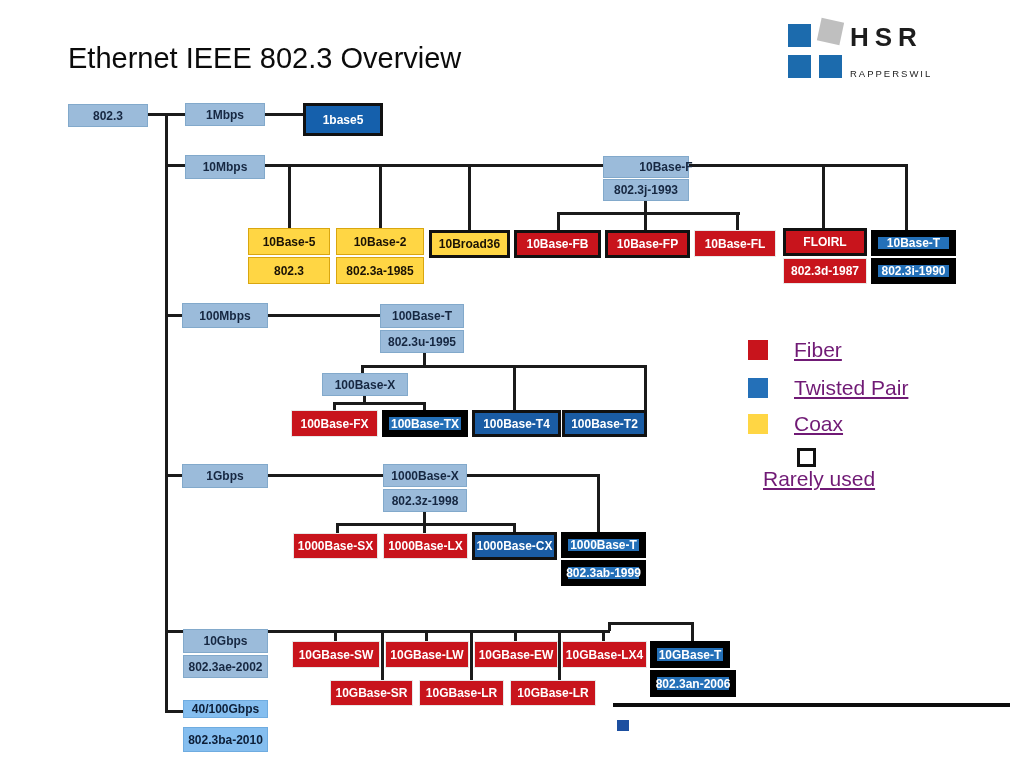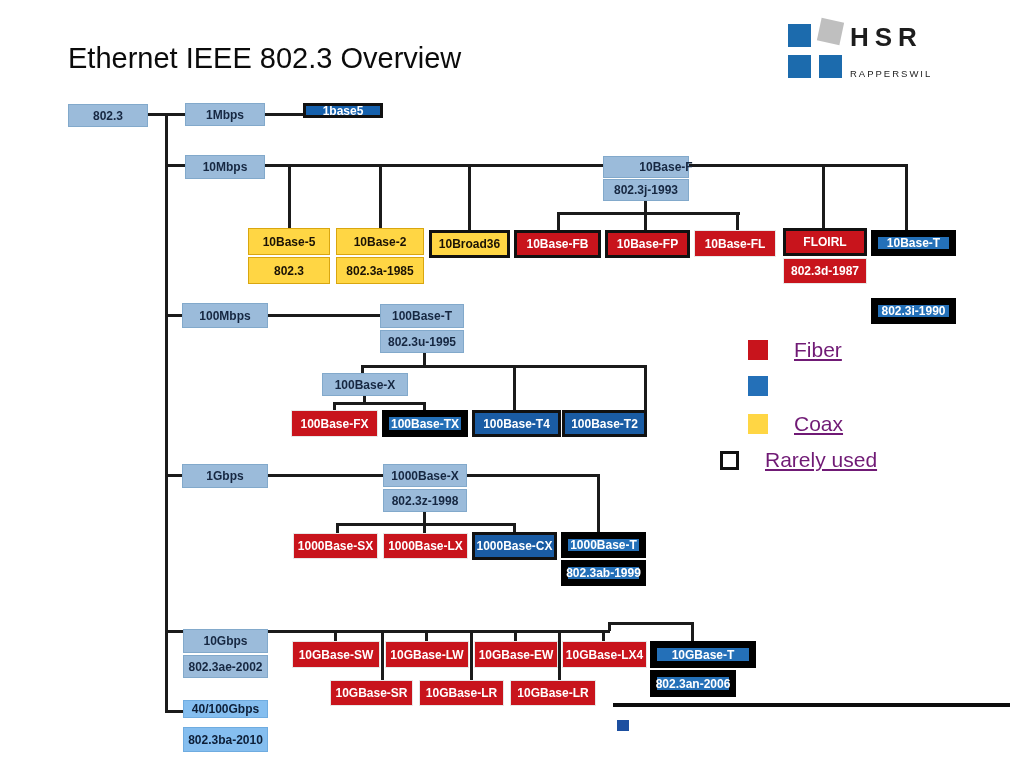--- a/index.html
+++ b/index.html
@@ -101,36 +101,36 @@
       <div class="cline" style="left: 514px; top: 630px; width: 3px; height: 11px;"></div>
       <div class="cline" style="left: 602px; top: 630px; width: 3px; height: 11px;"></div>
       <div class="cline" style="left: 381px; top: 630px; width: 3px; height: 50px;"></div>
       <div class="cline" style="left: 470px; top: 630px; width: 3px; height: 50px;"></div>
       <div class="cline" style="left: 558px; top: 630px; width: 3px; height: 50px;"></div>
       <div class="cline" style="left: 165px; top: 710px; width: 20px; height: 3px;"></div>
     </div>
   <div id="nodes">
       <div class="node lb" style="left: 68px; top: 104px; width: 80px; height: 23px;">802.3</div>
       <div class="node lb" style="left: 185px; top: 103px; width: 80px; height: 23px;">1Mbps</div>
-      <div class="node db k" style="left: 303px; top: 103px; width: 80px; height: 15px;">1base5</div>
+      <div class="node db k" style="left: 303px; top: 103px; width: 80px; height: 33px;">1base5</div>
       <div class="node lb" style="left: 185px; top: 155px; width: 80px; height: 24px;">10Mbps</div>
       <div class="node lb" style="left: 603px; top: 156px; width: 86px; height: 22px; padding-left: 40px;">10Base-F</div>
       <div class="node lb" style="left: 603px; top: 179px; width: 86px; height: 22px;">802.3j-1993</div>
       <div class="node y" style="left: 248px; top: 228px; width: 82px; height: 27px;">10Base-5</div>
       <div class="node y" style="left: 248px; top: 257px; width: 82px; height: 27px;">802.3</div>
       <div class="node y" style="left: 336px; top: 228px; width: 88px; height: 27px;">10Base-2</div>
       <div class="node y" style="left: 336px; top: 257px; width: 88px; height: 27px;">802.3a-1985</div>
       <div class="node y k" style="left: 429px; top: 230px; width: 81px; height: 28px;">10Broad36</div>
       <div class="node r k" style="left: 514px; top: 230px; width: 87px; height: 28px;">10Base-FB</div>
       <div class="node r k" style="left: 605px; top: 230px; width: 85px; height: 28px;">10Base-FP</div>
       <div class="node r" style="left: 694px; top: 230px; width: 82px; height: 27px;">10Base-FL</div>
       <div class="node r k" style="left: 783px; top: 228px; width: 84px; height: 28px;">FLOIRL</div>
       <div class="node r" style="left: 783px; top: 258px; width: 84px; height: 26px;">802.3d-1987</div>
       <div class="node b" style="left: 871px; top: 230px; width: 85px; height: 26px;">10Base-T</div>
-      <div class="node b" style="left: 871px; top: 258px; width: 85px; height: 26px; margin-top: 40px;">802.3i-1990</div>
+      <div class="node b" style="left: 871px; top: 258px; width: 85px; height: 26px;">802.3i-1990</div>
       <div class="node lb" style="left: 182px; top: 303px; width: 86px; height: 25px;">100Mbps</div>
       <div class="node lb" style="left: 380px; top: 304px; width: 84px; height: 24px;">100Base-T</div>
       <div class="node lb" style="left: 380px; top: 330px; width: 84px; height: 23px;">802.3u-1995</div>
       <div class="node lb" style="left: 322px; top: 373px; width: 86px; height: 23px;">100Base-X</div>
       <div class="node r" style="left: 291px; top: 410px; width: 87px; height: 27px;">100Base-FX</div>
       <div class="node b" style="left: 382px; top: 410px; width: 86px; height: 27px;">100Base-TX</div>
       <div class="node bk k" style="left: 472px; top: 410px; width: 89px; height: 27px; text-align: right;">100Base-T4</div>
       <div class="node bk k" style="left: 562px; top: 410px; width: 85px; height: 27px;">100Base-T2</div>
       <div class="node lb" style="left: 182px; top: 464px; width: 86px; height: 24px;">1Gbps</div>
       <div class="node lb" style="left: 383px; top: 464px; width: 84px; height: 23px;">1000Base-X</div>
@@ -139,41 +139,42 @@
       <div class="node r" style="left: 383px; top: 533px; width: 85px; height: 26px;">1000Base-LX</div>
       <div class="node bk k" style="left: 472px; top: 532px; width: 85px; height: 28px;">1000Base-CX</div>
       <div class="node b" style="left: 561px; top: 532px; width: 85px; height: 26px;">1000Base-T</div>
       <div class="node b" style="left: 561px; top: 560px; width: 85px; height: 26px;">802.3ab-1999</div>
       <div class="node lb" style="left: 183px; top: 629px; width: 85px; height: 24px;">10Gbps</div>
       <div class="node lb" style="left: 183px; top: 655px; width: 85px; height: 23px;">802.3ae-2002</div>
       <div class="node r" style="left: 292px; top: 641px; width: 88px; height: 27px;">10GBase-SW</div>
       <div class="node r" style="left: 385px; top: 641px; width: 84px; height: 27px;">10GBase-LW</div>
       <div class="node r" style="left: 474px; top: 641px; width: 84px; height: 27px;">10GBase-EW</div>
       <div class="node r" style="left: 562px; top: 641px; width: 85px; height: 27px;">10GBase-LX4</div>
-      <div class="node b" style="left: 650px; top: 641px; width: 106px; height: 27px;">10GBase-T</div>
+      <div class="node b" style="left: 650px; top: 641px; width: 80px; height: 27px;">10GBase-T</div>
       <div class="node b" style="left: 650px; top: 670px; width: 86px; height: 27px;">802.3an-2006</div>
       <div class="node r" style="left: 330px; top: 680px; width: 83px; height: 26px;">10GBase-SR</div>
       <div class="node r" style="left: 419px; top: 680px; width: 85px; height: 26px;">10GBase-LR</div>
       <div class="node r" style="left: 510px; top: 680px; width: 86px; height: 26px;">10GBase-LR</div>
       <div class="node bb" style="left: 183px; top: 700px; width: 85px; height: 18px;">40/100Gbps</div>
       <div class="node bb" style="left: 183px; top: 727px; width: 85px; height: 25px;">802.3ba-2010</div>
     </div>
   <div id="legend">
       <div class="legend-item" style="left: 748px; top: 338px;">
         <div class="lg-sw sw-fiber"></div>
         <span class="lg-label">Fiber</span>
       </div>
       <div class="legend-item" style="left: 748px; top: 376px;">
         <div class="lg-sw sw-twisted-pair"></div>
+        <span class="lg-label">Twisted Pair</span>
       </div>
       <div class="legend-item" style="left: 748px; top: 412px;">
         <div class="lg-sw sw-coax"></div>
         <span class="lg-label">Coax</span>
       </div>
-      <div class="legend-item" style="left: 720px; top: 448px;">
+      <div class="legend-item" style="left: 763px; top: 448px; flex-direction: column;">
         <div class="lg-sw sw-rarely-used"></div>
         <span class="lg-label">Rarely used</span>
       </div>
     </div>
 
   <div class="footer-line"></div>
   <div class="footer-bullet"></div>
 
 </div>
 

